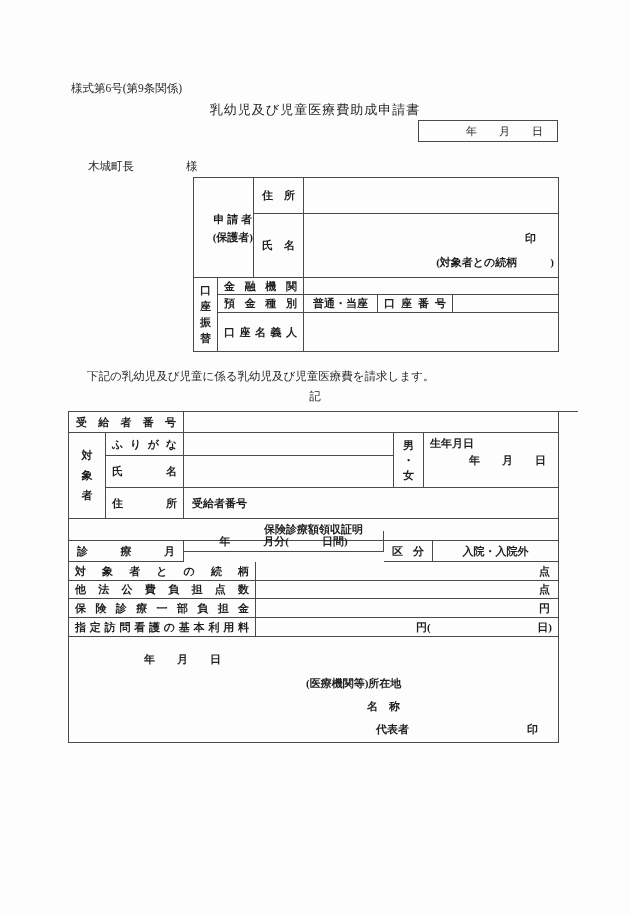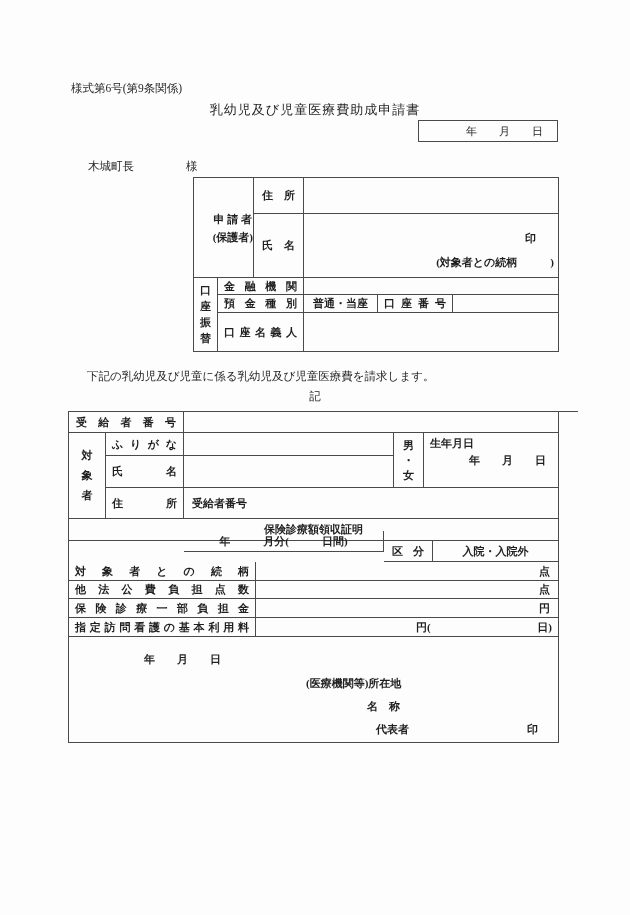--- a/index.html
+++ b/index.html
@@ -139,20 +139,21 @@
     </div>
 
     <div class="cell jlabel" style="left:37px;top:44px;width:78px;height:32px;line-height:31px;padding:0 6px;">氏名</div>
     <div class="cell" style="left:115px;top:44px;width:210px;height:32px;"></div>
 
     <div class="cell jlabel" style="left:37px;top:76px;width:78px;height:31px;line-height:30px;padding:0 6px;">住所</div>
     <div class="cell" style="left:115px;top:76px;width:375px;height:31px;line-height:30px;padding-left:8px;">受給者番号</div>
 
     <div class="cell center" style="left:0;top:107px;width:490px;height:22px;line-height:21px;">保険診療額領収証明</div>
 
+    <div class="cell jlabel" style="left:0;top:129px;width:115px;height:21px;line-height:20px;padding:0 8px;">診療月</div>
     <div class="cell center" style="left:115px;top:119px;width:200px;height:21px;line-height:20px;">年　　　月分(　　　日間)</div>
     <div class="cell jlabel" style="left:315px;top:129px;width:49px;height:21px;line-height:20px;padding:0 8px;">区分</div>
     <div class="cell center" style="left:364px;top:129px;width:126px;height:21px;line-height:20px;">入院・入院外</div>
 
     <div class="cell jlabel" style="left:0;top:150px;width:187px;height:19px;line-height:18px;padding:0 6px;">対象者との続柄</div>
     <div class="cell right" style="left:187px;top:150px;width:303px;height:19px;line-height:18px;padding-right:8px;">点</div>
 
     <div class="cell jlabel" style="left:0;top:169px;width:187px;height:18px;line-height:17px;padding:0 6px;">他法公費負担点数</div>
     <div class="cell right" style="left:187px;top:169px;width:303px;height:18px;line-height:17px;padding-right:8px;">点</div>
 

